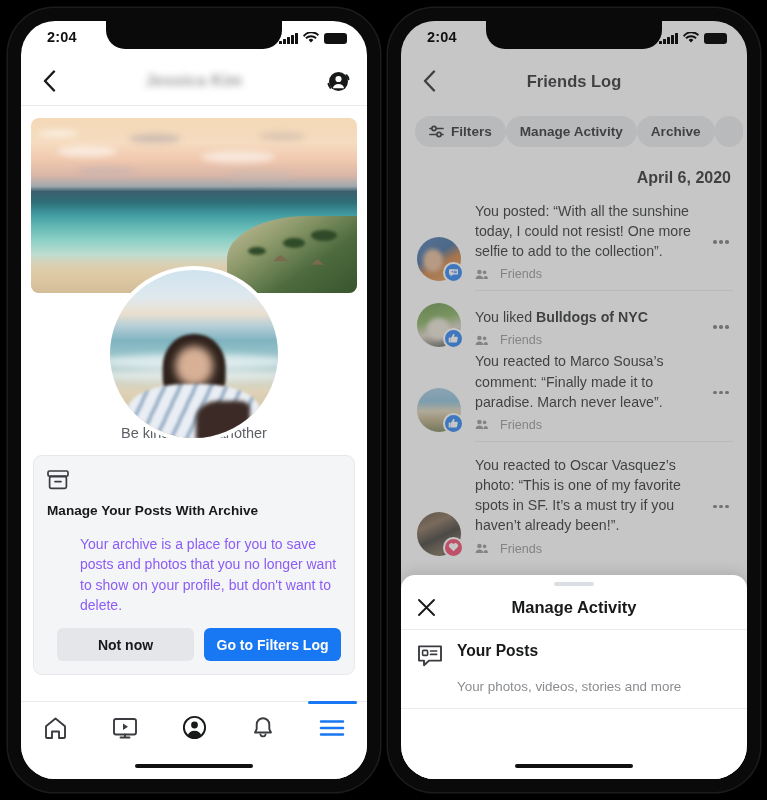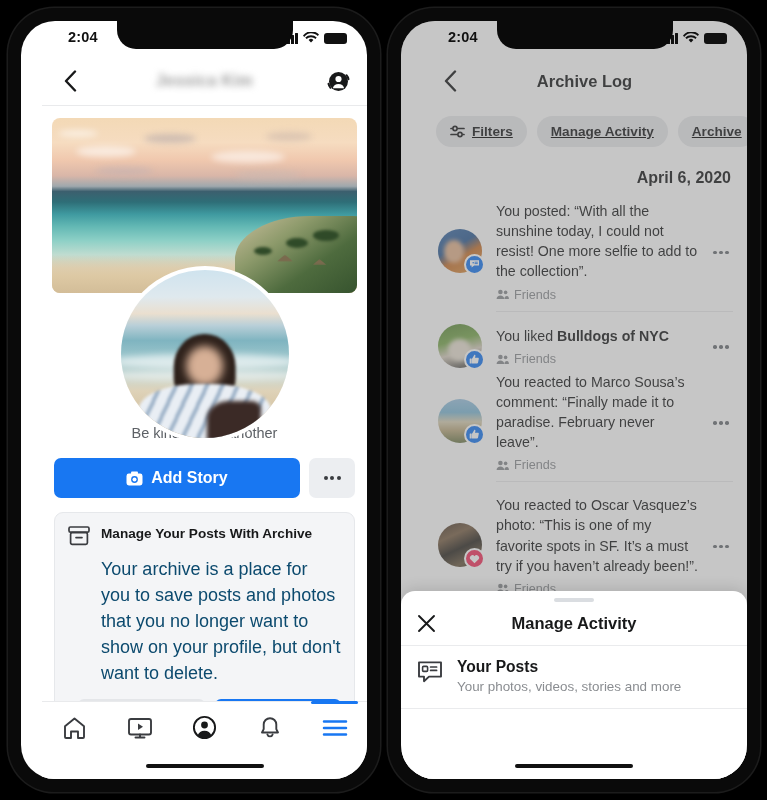--- a/index.html
+++ b/index.html
@@ -32,21 +32,20 @@
     border-radius: 34px;
     overflow: hidden;
   }
 
   
   .screen-inner {
     position: absolute;
     inset: 0;
     display: flex;
     flex-direction: column;
-    padding-left: 21px;
   }
 
   
   .statusbar {
     height: 36px;
     flex: 0 0 36px;
     position: relative;
     background: transparent;
     z-index: 40;
   }
@@ -346,32 +345,32 @@
   }
   .btn-more span { width: 4px; height: 4px; border-radius: 50%; background: #3a3c40; }
 
   .archive-card {
     margin: 14px 12px 0 12px;
     background: #f4f5f7;
     border: 1px solid #e6e8eb;
     border-radius: 9px;
     padding: 12px 13px 13px 13px;
   }
-  .arch-head { display: flex; gap: 11px; align-items: flex-start; }
+  .arch-head { display: flex; gap: 11px; align-items: flex-start; flex-direction: column; }
   .arch-title {
     font-size: 13.6px;
     font-weight: bold;
     color: #18191a;
     padding-top: 1px;
   }
   .arch-desc {
-    font-size: 18px;
-    color: #0c4a6e;
+    font-size: 14px;
+    color: #8b5cf6;
     line-height: 1.45;
-    margin-top: 10px;
+    margin-top: 16px;
     margin-left: 33px;
   }
   .arch-btns {
     display: flex;
     gap: 10px;
     margin-top: 13px;
     margin-left: 10px;
   }
   .btn-notnow {
     flex: 1 1 0;
@@ -442,24 +441,22 @@
   .right-body {
     flex: 1 1 auto;
     background: #fff;
     overflow: hidden;
     display: flex;
     flex-direction: column;
   }
   .chips {
     flex: 0 0 auto;
     display: flex;
-    gap: 10px;
     padding: 11px 14px 13px 14px;
     overflow: hidden;
-    text-decoration: underline;
   }
   .chip {
     flex: 0 0 auto;
     height: 31px;
     border-radius: 16px;
     background: #e9eaed;
     display: flex;
     align-items: center;
     gap: 7px;
     padding: 0 14px;
@@ -478,21 +475,21 @@
   .log-date {
     font-size: 16px;
     font-weight: bold;
     color: #18191a;
     padding: 9px 16px 10px 16px;
     text-align: right;
   }
   .log-item {
     display: flex;
     padding: 0 12px 0 16px;
-    align-items: center;
+    align-items: flex-end;
     cursor: pointer;
   }
   .log-thumb-wrap {
     flex: 0 0 44px;
     position: relative;
     width: 44px; height: 44px;
     margin-top: 3px;
   }
   .log-thumb {
     width: 44px; height: 44px;
@@ -522,21 +519,21 @@
   }
   .log-line {
     font-size: 14.2px;
     color: #18191a;
     line-height: 1.42;
   }
   .log-line b { font-weight: bold; }
   .log-aud {
     display: flex;
     align-items: center;
-    gap: 5px;
+    gap: 12px;
     margin-top: 6px;
     font-size: 12.6px;
     color: #8a8d91;
   }
   .log-dots {
     flex: 0 0 28px;
     display: flex;
     align-items: center;
     justify-content: center;
     gap: 2.5px;
@@ -582,21 +579,21 @@
   }
   .sheet-row {
     display: flex;
     align-items: flex-start;
     gap: 14px;
     padding: 12px 16px 14px 16px;
     border-bottom: 1px solid #eaebed;
     cursor: pointer;
   }
   .sheet-row-title { font-size: 15.6px; font-weight: bold; color: #18191a; }
-  .sheet-row-sub { font-size: 13.4px; color: #8a8d91; margin-top: 3px; }
+  .sheet-row-sub { font-size: 13.4px; color: #8a8d91; margin-top: 19px; }
   .sheet-pad { height: 44px; }
 </style>
 </head>
 <body>
 
 <div class="phone phone-left">
   <div class="screen">
     <div class="screen-inner">
 
       <div class="statusbar">
@@ -668,36 +665,20 @@
               <div class="av-face"></div>
               <div class="av-body"></div>
               <div class="av-dark"></div>
             </div>
           </div>
         </div>
 
         <div class="name-blur">Jessica Kim</div>
         <div class="bio">Be kind to one another</div>
 
-        <div class="cta-row">
-          <div class="btn-addstory">
-            <svg width="17" height="15" viewBox="0 0 17 15">
-              <rect x="0.5" y="2.5" width="16" height="12" rx="2.4" fill="#fff"></rect>
-              <rect x="5" y="0.5" width="7" height="3" rx="1" fill="#fff"></rect>
-              <circle cx="8.5" cy="8.5" r="3.4" fill="#1877f2"></circle>
-              <circle cx="8.5" cy="8.5" r="2" fill="#fff"></circle>
-            </svg>
-            <span>Add Story</span>
-          </div>
-          <div class="btn-more">
-            <span></span>
-            <span></span>
-            <span></span>
-          </div>
-        </div>
 
         <div class="archive-card">
           <div class="arch-head">
             <svg width="22" height="20" viewBox="0 0 22 20" style="flex:0 0 22px;margin-top:1px">
               <rect x="1" y="1" width="20" height="5.2" rx="1.4" stroke="#3a3c40" stroke-width="1.7" fill="none"></rect>
               <rect x="2.6" y="6.6" width="16.8" height="11.8" rx="1.6" stroke="#3a3c40" stroke-width="1.7" fill="none"></rect>
               <path d="M8 11.6h6" stroke="#3a3c40" stroke-width="1.7" stroke-linecap="round"></path>
             </svg>
             <div class="arch-title">Manage Your Posts With Archive</div>
           </div>
@@ -774,21 +755,21 @@
           <div class="battery"></div>
         </div>
       </div>
 
       <div class="hdr">
         <div class="chev-back">
           <svg width="13" height="22" viewBox="0 0 13 22">
             <path d="M11 1.5 2 11l9 9.5" stroke="#18191a" stroke-width="2.4" fill="none" stroke-linecap="round" stroke-linejoin="round"></path>
           </svg>
         </div>
-        <div class="hdr-title">Archive Log</div>
+        <div class="hdr-title">Friends Log</div>
       </div>
 
       <div class="right-body">
 
         <div class="chips">
           <div class="chip">
             <svg width="15" height="13" viewBox="0 0 15 13">
               <path d="M1 3.5h13M1 9.5h13" stroke="#18191a" stroke-width="1.7" stroke-linecap="round"></path>
               <circle cx="5" cy="3.5" r="2.1" fill="#e9eaed" stroke="#18191a" stroke-width="1.6"></circle>
               <circle cx="10" cy="9.5" r="2.1" fill="#e9eaed" stroke="#18191a" stroke-width="1.6"></circle>
@@ -880,21 +861,21 @@
             <div class="log-thumb-wrap">
               <div class="log-thumb th-beach"></div>
               <div class="badge badge-blue">
                 <svg width="11" height="11" viewBox="0 0 11 11">
                     <path d="M3.2 4.6 5.4.8c.8-.1 1.2.5 1 1.3l-.4 1.6h2.8c.7 0 1.1.5 1 1.1l-.8 4c-.1.5-.5.8-1 .8h-5V4.6z" fill="#fff"></path>
                     <rect x=".7" y="4.4" width="2" height="5.2" rx=".5" fill="#fff"></rect>
                   </svg>
               </div>
             </div>
             <div class="log-text">
-              <div class="log-line">You reacted to Marco Sousa’s comment: “Finally made it to paradise. February never leave”.</div>
+              <div class="log-line">You reacted to Marco Sousa’s comment: “Finally made it to paradise. March never leave”.</div>
               <div class="log-aud">
                 <svg width="13" height="11" viewBox="0 0 13 11">
                   <circle cx="4.4" cy="3" r="2.3" fill="#8a8d91"></circle>
                   <circle cx="9.6" cy="3.4" r="1.8" fill="#8a8d91"></circle>
                   <path d="M.6 10c0-2.1 1.7-3.5 3.8-3.5S8.2 7.9 8.2 10z" fill="#8a8d91"></path>
                   <path d="M8.4 10c0-1.7 1-3 2.6-3 1.2 0 1.9.9 1.9 3z" fill="#8a8d91"></path>
                 </svg>
                 <span>Friends</span>
               </div>
             </div>

